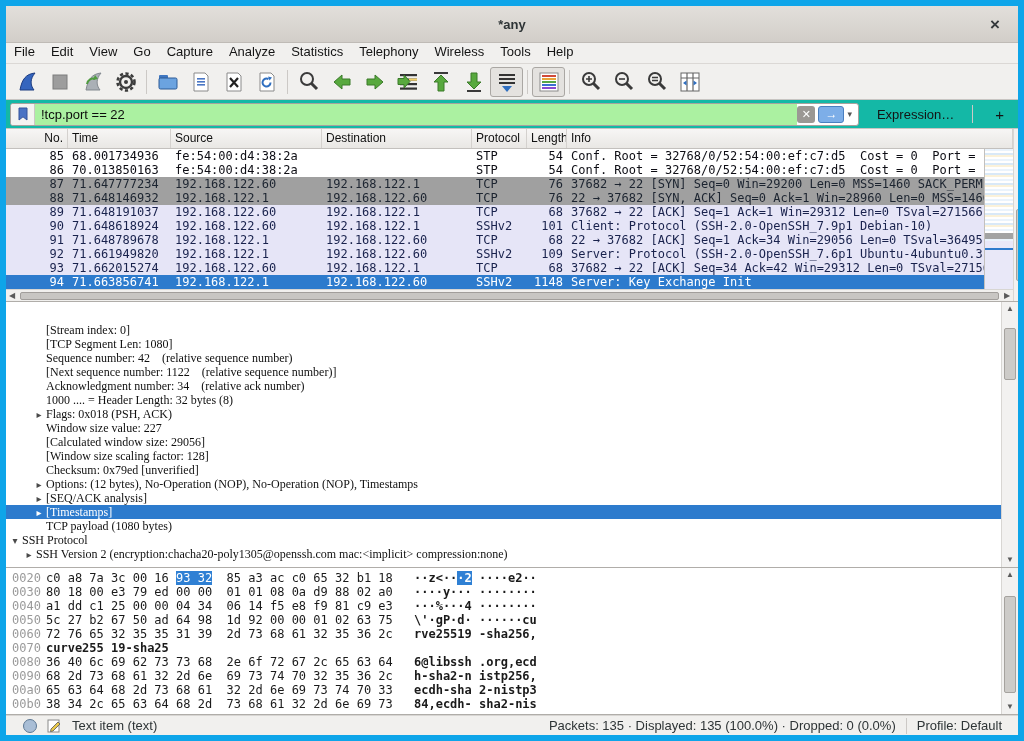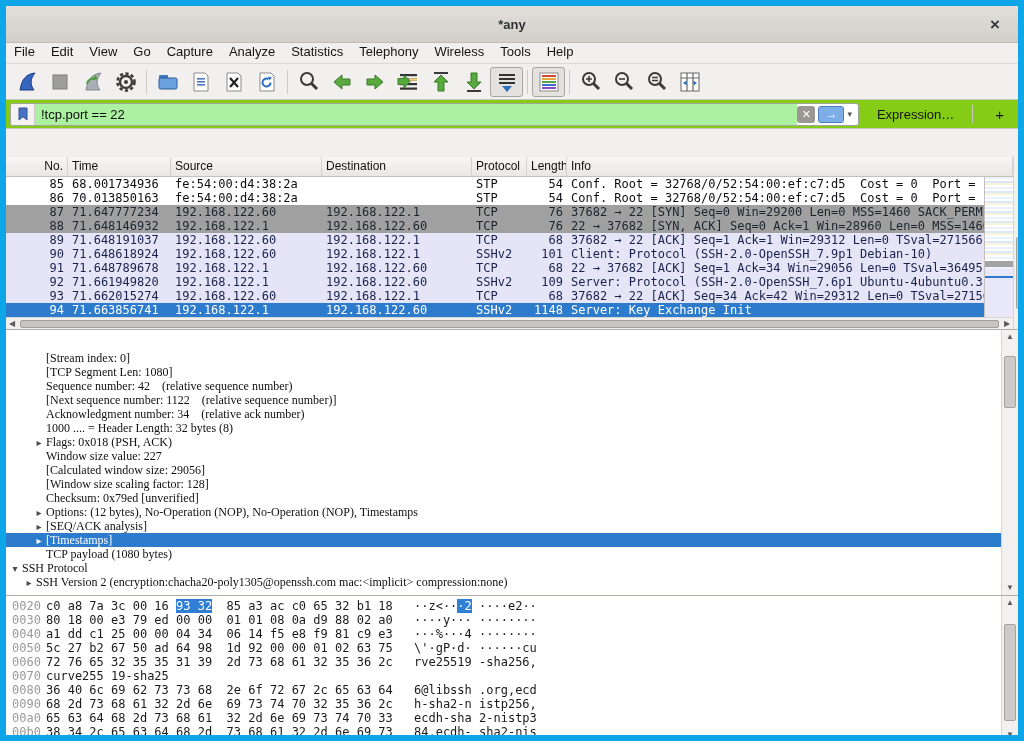--- a/index.html
+++ b/index.html
@@ -23,39 +23,39 @@
 
   
   .toolbar { height: 36px; flex: 0 0 36px; background: #f1f0ee; border-bottom: 1px solid #c8c5c2;
              display: flex; align-items: center; padding-left: 4px; }
   .tbtn { width: 33px; height: 30px; display: flex; align-items: center; justify-content: center;
           border: 1px solid transparent; border-radius: 3px; }
   .tbtn.pressed { background: #e4e2df; border: 1px solid #aaa7a3; }
   .tsep { width: 1px; height: 24px; background: #ccc9c6; margin: 0 4px; }
 
   
-  .filterbar { height: 29px; flex: 0 0 29px; background: #84cc16; border-bottom: 1px solid #c8c5c2;
+  .filterbar { height: 29px; flex: 0 0 29px; background: #14b8a6; border-bottom: 1px solid #c8c5c2;
                display: flex; align-items: center; padding: 0 6px 0 4px; gap: 14px; }
   .filter-box { flex: 1; height: 23px; border: 1px solid #a6a29e; border-radius: 3px;
                 background: #fff; display: flex; align-items: center; overflow: hidden; }
   .bookmark-box { width: 24px; height: 100%; background: #f4f3f1; border-right: 1px solid #cbc8c5;
                   display: flex; align-items: center; justify-content: center; }
   .filter-input { flex: 1; height: 100%; background: #abf1a1; border: 0; outline: none;
                   font-size: 13px; color: #0c0c0c; padding: 0 6px; font-family: "Liberation Sans", sans-serif; }
   .filter-clear { width: 18px; height: 17px; background: #9b9894; border-radius: 3px; color: #fff;
                   font-size: 11px; display: flex; align-items: center; justify-content: center; margin-right: 3px; }
   .filter-apply { width: 26px; height: 17px; background: #7daee8; border: 1px solid #4a7fc0; border-radius: 3px;
                   color: #fff; font-size: 12px; display: flex; align-items: center; justify-content: center; margin-right: 3px; }
   .filter-drop { font-size: 9px; color: #555; margin-right: 6px; }
   .expr-label { font-size: 13px; color: #141414; padding: 0 4px; }
   .vr { width: 1px; height: 18px; background: #ccc9c6; }
   .plus-btn { font-size: 15px; color: #141414; padding: 0 8px; }
 
   
-  .plist { flex: 0 0 172px; display: flex; background: #fff; border-bottom: 1px solid #b0ada9; margin-top: 28px; }
+  .plist { flex: 0 0 172px; display: flex; background: #fff; border-bottom: 1px solid #b0ada9; }
   .plist-main { width: 1007px; display: flex; flex-direction: column; }
   .plist-header { height: 20px; flex: 0 0 20px; display: flex; background: linear-gradient(#f7f6f5, #e9e7e4);
                   border-bottom: 1px solid #c3c0bd; font-size: 12px; color: #111; }
   .hcell { padding: 2px 4px; border-right: 1px solid #d4d1ce; overflow: hidden; white-space: nowrap; }
   .plist-body { height: 140px; flex: 0 0 140px; display: flex; }
   .rows { width: 978px; overflow: hidden; font-family: "DejaVu Sans Mono", monospace; font-size: 12px; }
   .prow { height: 14px; display: flex; white-space: nowrap; cursor: default; }
   .prow.plain { background: #fff; color: #0d0d14; }
   .prow.gray { background: #a0a0a0; color: #1c2430; }
   .prow.lavender { background: #e6e5f7; color: #19224d; }
@@ -96,21 +96,21 @@
   .dline.selected .arr { color: #fff; }
   .arr { width: 14px; flex: 0 0 14px; text-align: center; font-size: 10px; color: #4a4a4a; }
   .ind0 { padding-left: 2px; } .ind1 { padding-left: 16px; } .ind2 { padding-left: 26px; }
 
   
   .hexpane { flex: 0 0 147px; display: flex; background: #fff; border-bottom: 1px solid #b0ada9; overflow: hidden; }
   .hex-rows { flex: 1; padding-top: 3px; font-family: "DejaVu Sans Mono", monospace; font-size: 12px; overflow: hidden; }
   .hrow { height: 14px; display: flex; white-space: pre; }
   .hoff { width: 40px; flex: 0 0 40px; color: #9a9a9a; padding-left: 6px; }
   .hx { width: 368px; flex: 0 0 368px; color: #1a1a1a; }
-  .asc { color: #1a1a1a; }
+  .asc { color: #1a1a1a; font-weight: bold; }
   .hl { background: #2f80d4; color: #fff; }
 
   
   .statusbar { flex: 1; background: #f1f0ee; border-top: 1px solid #d8d6d3;
                display: flex; align-items: center; padding: 0 16px; font-size: 13px; color: #2e3436; }
   .sb-left { display: flex; align-items: center; gap: 8px; }
   .sb-text { margin-left: 10px; }
   .spacer { flex: 1; }
   .sb-div { width: 1px; height: 16px; background: #ccc9c6; margin: 0 10px; }
   .icon-svg { display: block; }

